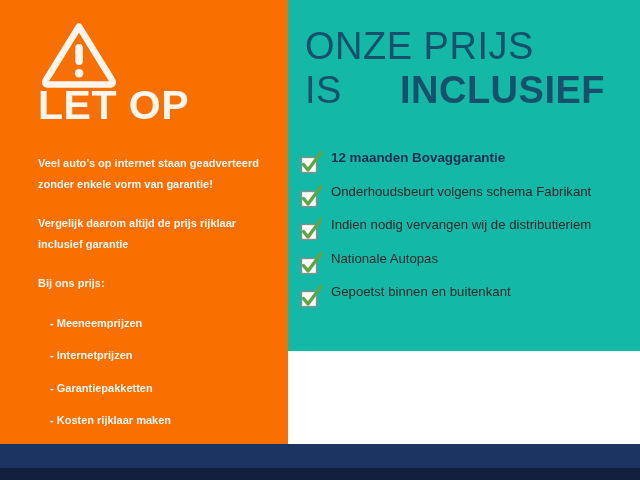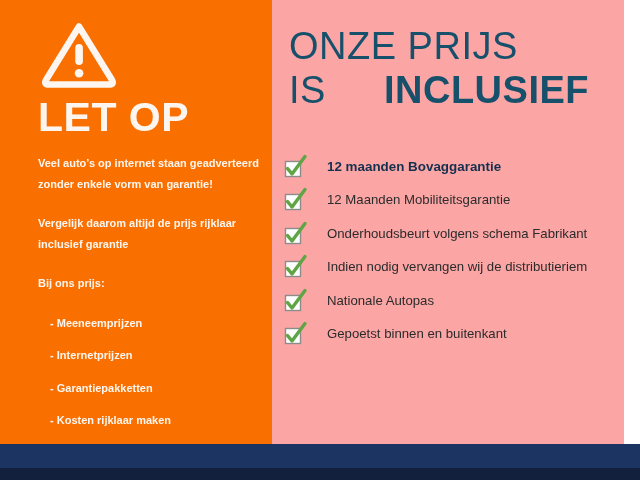--- a/index.html
+++ b/index.html
@@ -34,21 +34,21 @@
   #warning-icon {
     position: absolute;
     left: 40px;
     top: 20px;
     width: 78px;
     height: 68px;
   }
   #alert-title {
     position: absolute;
     left: 38px;
-    top: 94px;
+    top: 82px;
     font-size: 41px;
     font-weight: bold;
     color: #fdf6f0;
     letter-spacing: 0.5px;
     line-height: 46px;
     white-space: nowrap;
   }
   #left-body {
     position: absolute;
     left: 38px;
@@ -70,25 +70,25 @@
   #left-body .bullets li {
     margin: 12px;
     padding: 0;
     line-height: 20.5px;
     white-space: nowrap;
   }
 
   
   #right-panel {
     position: absolute;
-    left: 272px;
+    left: 288px;
     top: 0;
     width: 352px;
-    height: 444px;
-    background: #fca5a5;
+    height: 351px;
+    background: #14b8a6;
   }
   #price-heading {
     position: absolute;
     left: 17px;
     top: 24px;
     color: #17506b;
     font-size: 38px;
     line-height: 44px;
     letter-spacing: 0.5px;
     font-weight: normal;
@@ -104,22 +104,20 @@
     top: 150px;
     width: 342px;
     margin: 0;
     padding: 0;
     list-style: none;
   }
   #feature-list .feature-row {
     position: relative;
     height: 33.5px;
     display: flex;
-    align-items: center;
-    gap: 12px;
   }
   .check-icon {
     position: relative;
     width: 26px;
     height: 26px;
     flex: 0 0 26px;
     margin-right: 7px;
   }
   .check-icon svg {
     position: absolute;
@@ -200,29 +198,20 @@
       <li class="feature-row highlight">
         <span class="check-icon">
           <svg width="26" height="26" viewBox="0 0 26 26" xmlns="http://www.w3.org/2000/svg">
             <rect x="3.5" y="7.5" width="15" height="15" fill="#FFFFFF" stroke="#8C8C8C" stroke-width="1.4"></rect>
             <path d="M5.5 14.5 L10 20 L23 2.5" fill="none" stroke="#5FA445" stroke-width="3.4" stroke-linecap="round" stroke-linejoin="round"></path>
           </svg>
         </span>
         <span class="feature-label">12 maanden Bovaggarantie</span>
       </li>
 
-      <li class="feature-row">
-        <span class="check-icon">
-          <svg width="26" height="26" viewBox="0 0 26 26" xmlns="http://www.w3.org/2000/svg">
-            <rect x="3.5" y="7.5" width="15" height="15" fill="#FFFFFF" stroke="#8C8C8C" stroke-width="1.4"></rect>
-            <path d="M5.5 14.5 L10 20 L23 2.5" fill="none" stroke="#5FA445" stroke-width="3.4" stroke-linecap="round" stroke-linejoin="round"></path>
-          </svg>
-        </span>
-        <span class="feature-label">12 Maanden Mobiliteitsgarantie</span>
-      </li>
 
       <li class="feature-row">
         <span class="check-icon">
           <svg width="26" height="26" viewBox="0 0 26 26" xmlns="http://www.w3.org/2000/svg">
             <rect x="3.5" y="7.5" width="15" height="15" fill="#FFFFFF" stroke="#8C8C8C" stroke-width="1.4"></rect>
             <path d="M5.5 14.5 L10 20 L23 2.5" fill="none" stroke="#5FA445" stroke-width="3.4" stroke-linecap="round" stroke-linejoin="round"></path>
           </svg>
         </span>
         <span class="feature-label">Onderhoudsbeurt volgens schema Fabrikant</span>
       </li>

